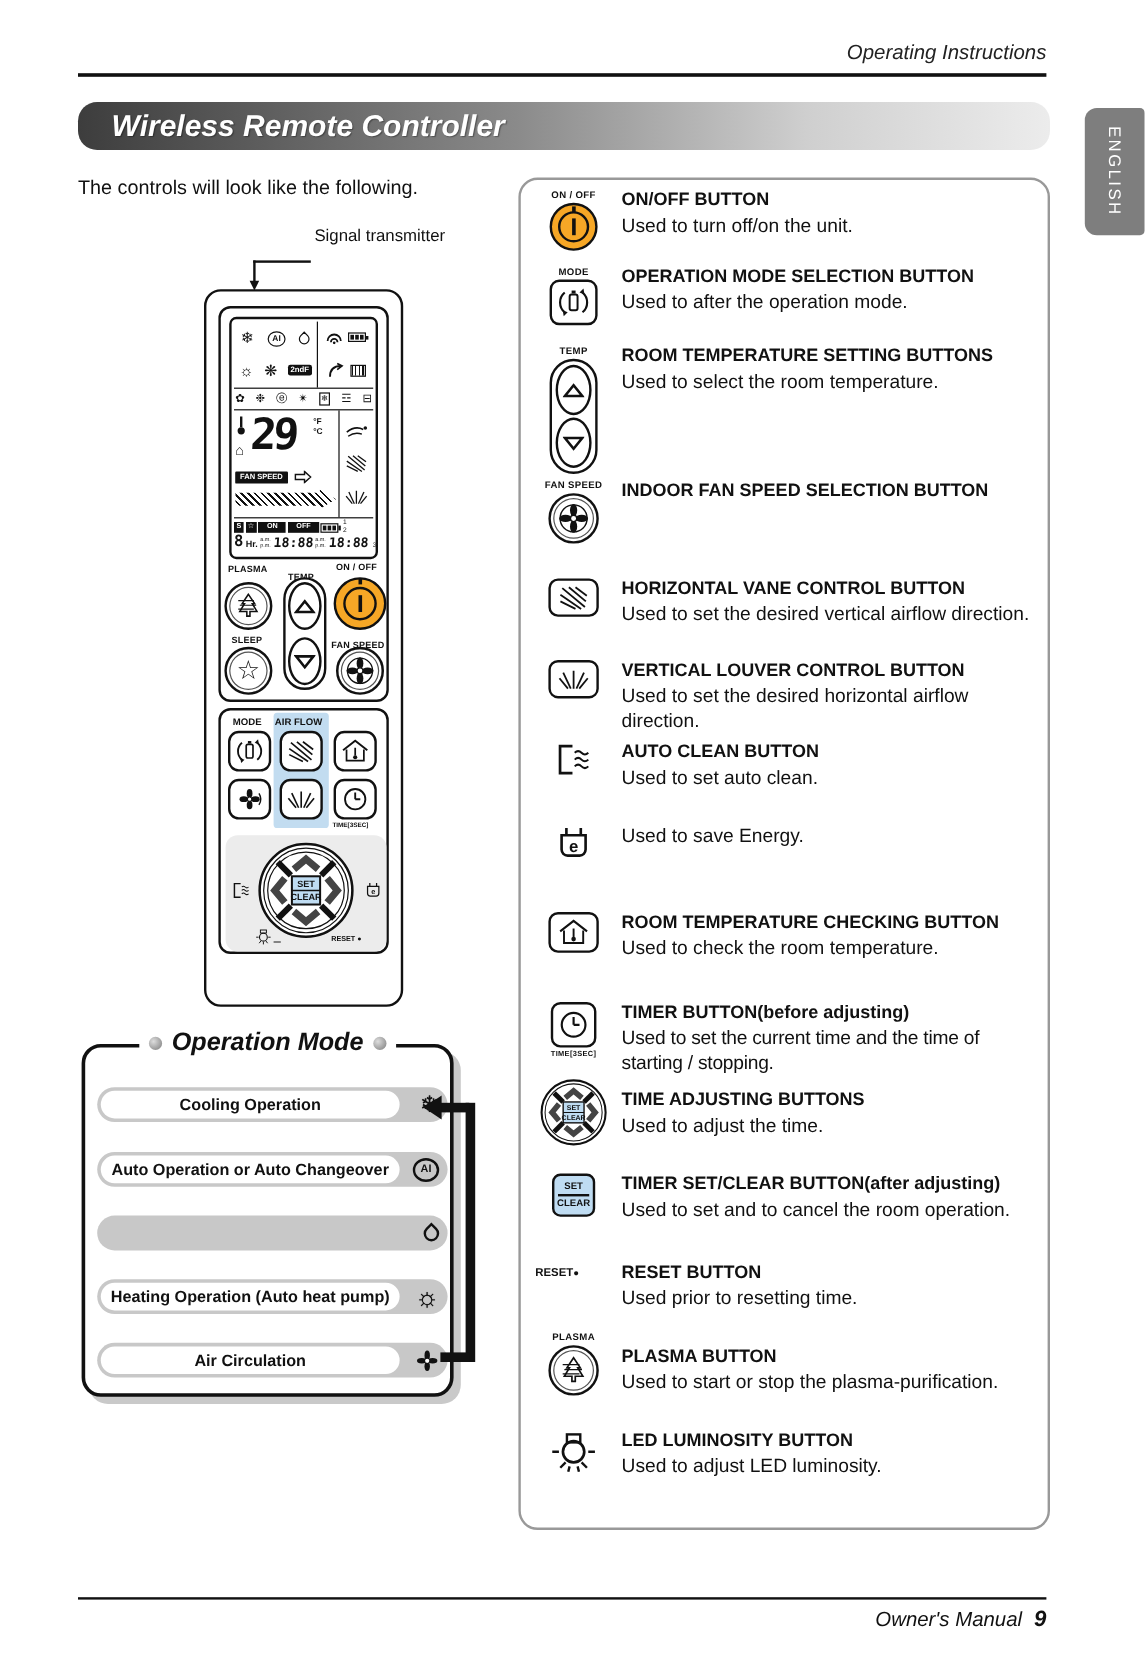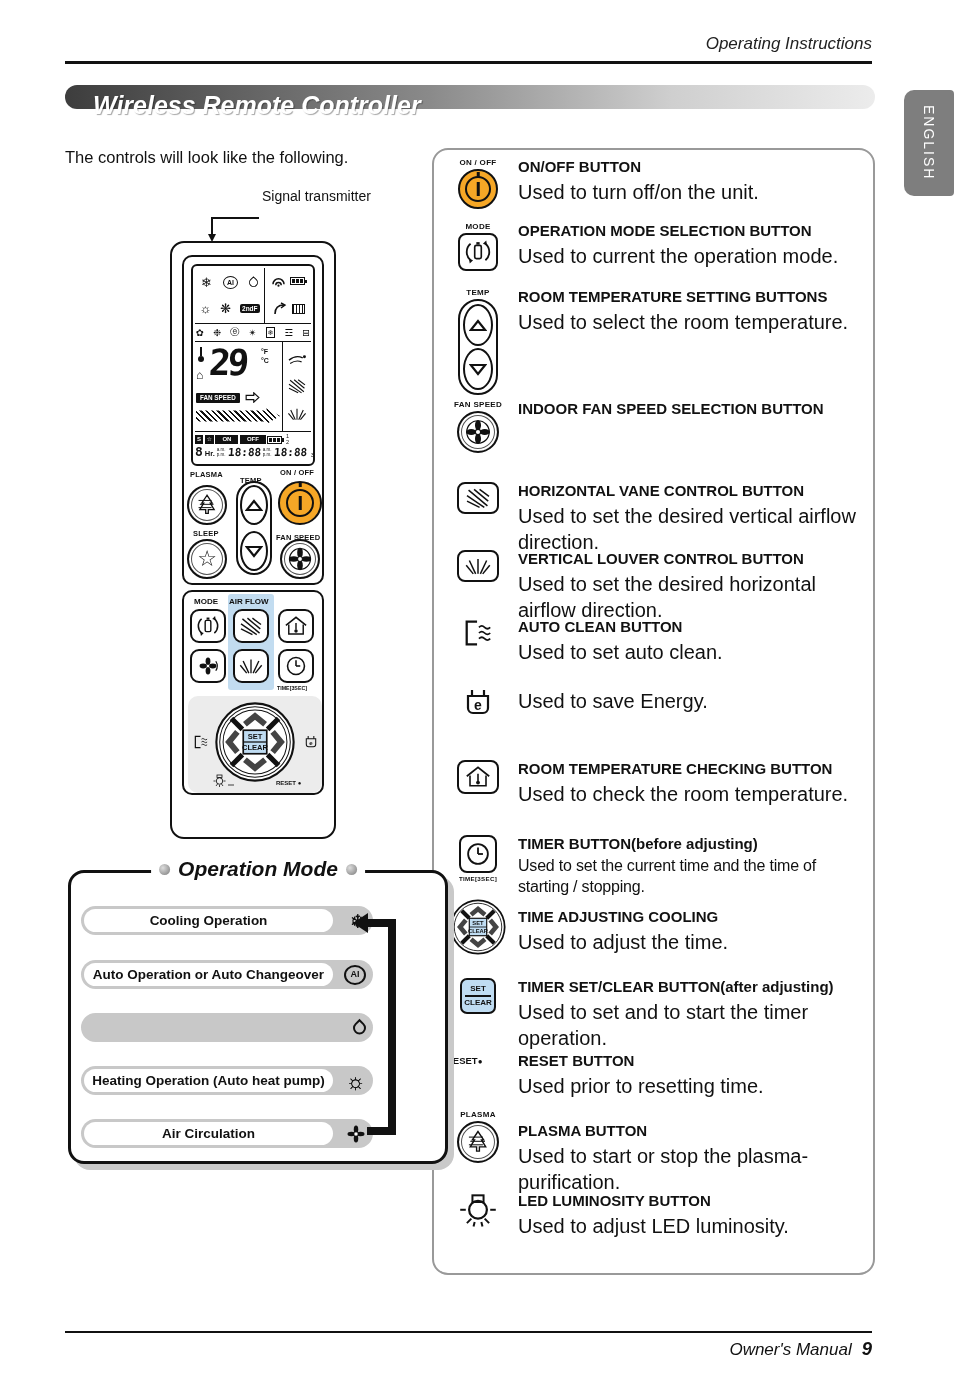--- a/index.html
+++ b/index.html
@@ -4,21 +4,21 @@
 <style>
   *{box-sizing:border-box;margin:0;padding:0}
   html,body{background:#fff}
   body{font-family:"Liberation Sans","DejaVu Sans",sans-serif;color:#111}
   #page{position:relative;width:954px;height:1400px;background:#fff;overflow:hidden}
   .abs{position:absolute}
 
   
   .hdr-right{top:34px;right:82px;font-style:italic;font-size:17px;color:#222}
   .rule{left:65px;width:807px;height:2.5px;background:#111}
-  .titlebar{left:65px;top:85px;width:810px;height:24px;border-radius:16px;
+  .titlebar{left:65px;top:85px;width:810px;height:40px;border-radius:16px;
     background:linear-gradient(90deg,#3d3d3d 0%,#8a8a8a 45%,#cfcfcf 75%,#ececec 100%);
     color:#fff;font-size:25px;font-weight:bold;font-style:italic;line-height:40px;padding-left:28px;
     text-shadow:1px 1px 1px rgba(0,0,0,.35)}
   .lang-tab{left:904px;top:90px;width:50px;height:106px;background:#7e7e7e;border-radius:10px 4px 4px 10px;
     color:#fff;display:flex;align-items:center;justify-content:center;
     writing-mode:vertical-rl;font-size:14px;letter-spacing:2px}
   .intro{left:65px;top:148px;font-size:16.5px}
   .footer-text{top:1338px;right:82px;font-style:italic;font-size:17px}
   .footer-text b{font-size:18.5px;margin-left:10px}
 
@@ -96,39 +96,39 @@
   .dpad{position:absolute}
   .mini{position:absolute;display:flex;align-items:center;justify-content:center}
   .reset-sm{position:absolute;font-size:6px;font-weight:bold}
 
   
   .gpanel{left:432px;top:148px;width:443px;height:1127px;border:2px solid #999;border-radius:16px;background:#fff}
   .gitem{position:absolute;left:12px;width:420px;display:flex;align-items:flex-start}
   .gicon{flex:0 0 64px;display:flex;flex-direction:column;align-items:center;gap:2px}
   .gtext{margin-left:8px;flex:1}
   .gtitle{font-size:15px;font-weight:bold;line-height:1.25}
-  .gdesc{font-size:20px;margin-top:2px;line-height:1.3}
+  .gdesc{font-size:16px;margin-top:2px;line-height:1.3}
   .gdesc.cond{font-size:16px;letter-spacing:-.2px}
   .glabel{font-size:8px;font-weight:bold;letter-spacing:.3px}
   .sq{border:2px solid #111;border-radius:8px;background:#fff;display:flex;align-items:center;justify-content:center}
   .gcirc{border:2px solid #111;border-radius:50%;background:#fff;display:flex;align-items:center;justify-content:center;
     box-shadow:inset 0 0 0 2px #fff,inset 0 0 0 3px #555}
   .pwr{width:40px;height:40px;background:#F6A726;border:2px solid #111;border-radius:50%;position:relative}
   .pwr .ring{position:absolute;left:5px;top:5px;width:26px;height:26px;border:2px solid #111;border-radius:50%}
   .pwr .bar{position:absolute;left:50%;top:11px;width:2.5px;height:14px;background:#111;transform:translateX(-50%)}
   .pwr .tick{position:absolute;left:50%;top:1px;width:2.5px;height:5px;background:#111;transform:translateX(-50%)}
   .setclear{width:36px;height:36px;border:2px solid #111;border-radius:7px;background:#BFDCF2;
     display:flex;flex-direction:column;align-items:center;justify-content:center}
   .setclear span{font-size:8px;font-weight:bold;line-height:10px}
   .setclear .dvd{width:26px;height:1.5px;background:#111;margin:1px 0}
   .resettext{font-size:9.5px;font-weight:bold;white-space:nowrap}
   .resettext i{font-style:normal;font-size:8px}
 
   
-  .opbox{left:68px;top:870px;width:380px;height:294px;border:3px solid #111;border-radius:16px;background:#fff;
+  .opbox{left:68px;top:870px;width:310px;height:294px;border:3px solid #111;border-radius:16px;background:#fff;
     box-shadow:6px 6px 0 #c9c9c9}
   .optitle{position:absolute;left:50%;top:-16px;transform:translateX(-50%);background:#fff;padding:0 8px;
     display:flex;align-items:center;gap:8px;white-space:nowrap}
   .optitle .t{font-size:21px;font-weight:bold;font-style:italic}
   .opdot{width:11px;height:11px;border-radius:50%;background:radial-gradient(circle at 35% 35%,#ddd,#7a7a7a)}
   .pill{position:absolute;left:10px;width:292px;height:29px;background:#c8c8c8;border-radius:15px}
   .pill .inner{position:absolute;left:3px;top:3px;bottom:3px;right:40px;background:#fff;border-radius:12px;
     display:flex;align-items:center;justify-content:center;font-size:13.5px;font-weight:bold;white-space:nowrap}
   .pill .picon{position:absolute;right:7px;top:50%;transform:translateY(-50%);display:flex;align-items:center;justify-content:center;
     font-size:19px;font-weight:bold;line-height:19px}
@@ -498,21 +498,21 @@
               <rect x="16" y="5" width="4" height="3" fill="#111"></rect>
               <path d="M9 27 a13 13 0 0 1 0 -20" fill="none" stroke="#111" stroke-width="2.2"></path>
               <path d="M27 7 a13 13 0 0 1 0 20" fill="none" stroke="#111" stroke-width="2.2"></path>
               <polygon points="7,25 12,27 8,31" fill="#111"></polygon>
               <polygon points="29,9 24,7 28,3" fill="#111"></polygon>
             </svg>
         </span>
       </div>
       <div class="gtext">
           <div class="gtitle">OPERATION MODE SELECTION BUTTON</div>
-        <div class="gdesc">Used to current the operation mode.</div>
+        <div class="gdesc">Used to after the operation mode.</div>
         </div>
     </div>
 
     <div class="gitem" style="top:138px">
       <div class="gicon">
         <span class="glabel">TEMP</span>
         <span style="position:relative;width:40px;height:96px;border:2px solid #111;border-radius:20px;background:#fff">
           <span class="oval" style="top:3px;left:3px;width:30px;height:42px">
             <svg width="18" height="13" viewBox="0 0 20 14">
                 <polygon points="10,2 2,12 18,12" fill="#fff" stroke="#111" stroke-width="2.4"></polygon>
@@ -676,36 +676,36 @@
               <polyline points="29,38 19,50 29,62"></polyline>
               <polyline points="71,38 81,50 71,62"></polyline>
             </g>
           <rect x="35" y="35" width="30" height="30" fill="#BFDCF2" stroke="#111" stroke-width="2"></rect>
           <line x1="35" y1="50" x2="65" y2="50" stroke="#111" stroke-width="1.5"></line>
           <text x="50" y="47" text-anchor="middle" font-size="10" font-weight="bold" fill="#111">SET</text>
           <text x="50" y="61" text-anchor="middle" font-size="10" font-weight="bold" fill="#111">CLEAR</text>
         </svg>
       </div>
       <div class="gtext" style="margin-top:10px">
-          <div class="gtitle">TIME ADJUSTING COOLING</div>
+          <div class="gtitle">TIME ADJUSTING BUTTONS</div>
         <div class="gdesc">Used to adjust the time.</div>
         </div>
     </div>
 
     <div class="gitem" style="top:828px">
       <div class="gicon">
         <span class="setclear">
           <span>SET</span>
           <span class="dvd"></span>
           <span>CLEAR</span>
         </span>
       </div>
       <div class="gtext">
           <div class="gtitle">TIMER SET/CLEAR BUTTON(after adjusting)</div>
-        <div class="gdesc">Used to set and to start the timer operation.</div>
+        <div class="gdesc">Used to set and to cancel the room operation.</div>
         </div>
     </div>
 
     <div class="gitem" style="top:902px">
       <div class="gicon" style="align-items:flex-start;padding-top:3px">
         <span class="resettext"><span>RESET</span><i>●</i></span>
       </div>
       <div class="gtext">
           <div class="gtitle">RESET BUTTON</div>
         <div class="gdesc">Used prior to resetting time.</div>

